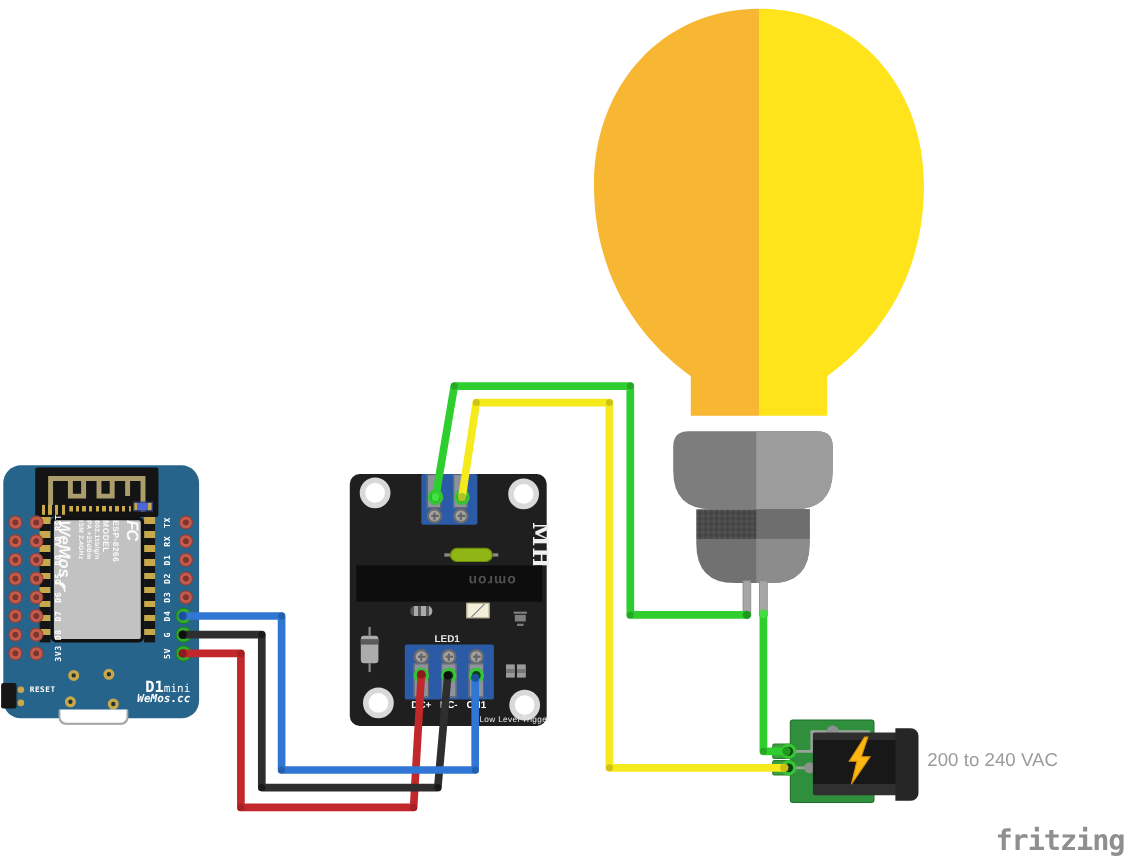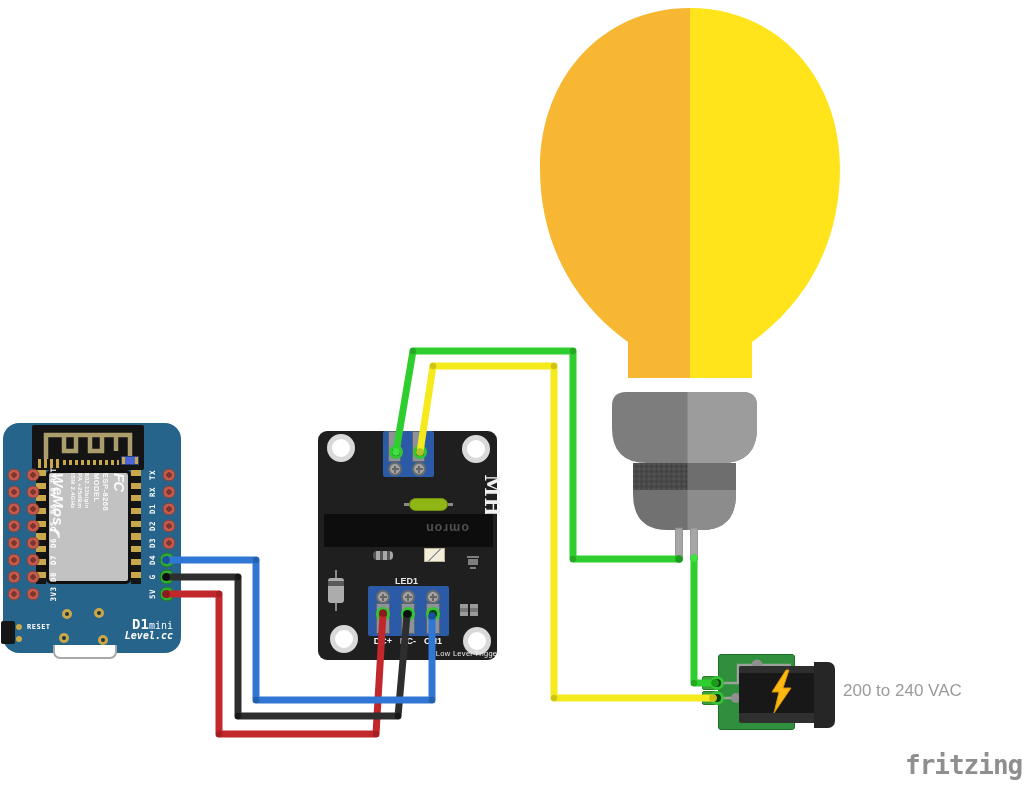--- a/index.html
+++ b/index.html
@@ -181,21 +181,21 @@
 
     <div class="hole-gold" style="left:64px;top:191px;"></div>
     <div class="hole-gold" style="left:96px;top:190px;"></div>
     <div class="hole-gold" style="left:61px;top:215px;"></div>
     <div class="hole-gold" style="left:100px;top:217px;"></div>
     <div class="dot-gold" style="left:16px;top:204px;"></div>
     <div class="dot-gold" style="left:16px;top:216px;"></div>
     <div class="abs" id="reset-btn"></div>
     <div class="abs" id="reset-label">RESET</div>
     <div class="abs" id="d1-name"><span class="big">D1</span><span class="small">mini</span></div>
-    <div class="abs" id="d1-url">Level.cc</div>
+    <div class="abs" id="d1-url">WeMos.cc</div>
     <div class="abs" id="usb"></div>
   </div>
 
   <div class="abs" id="relay-board">
     <div class="mhole" style="left:23px;top:17px;"></div>
     <div class="mhole" style="left:158px;top:18px;"></div>
     <div class="mhole" style="left:26px;top:208px;"></div>
     <div class="mhole" style="left:159px;top:210px;"></div>
 
     <div class="tblock" style="left:65px;top:0;width:51px;height:46px;"></div>

